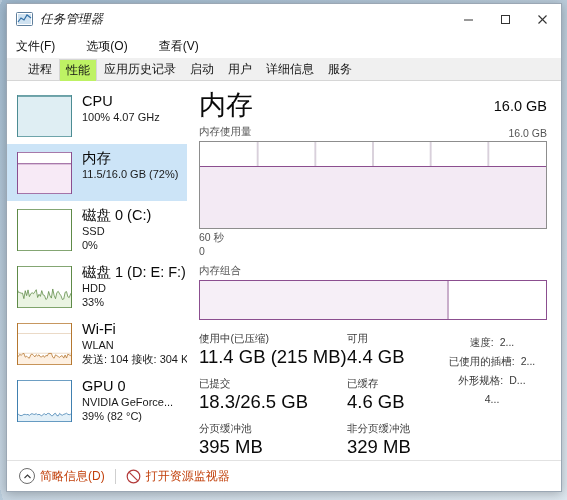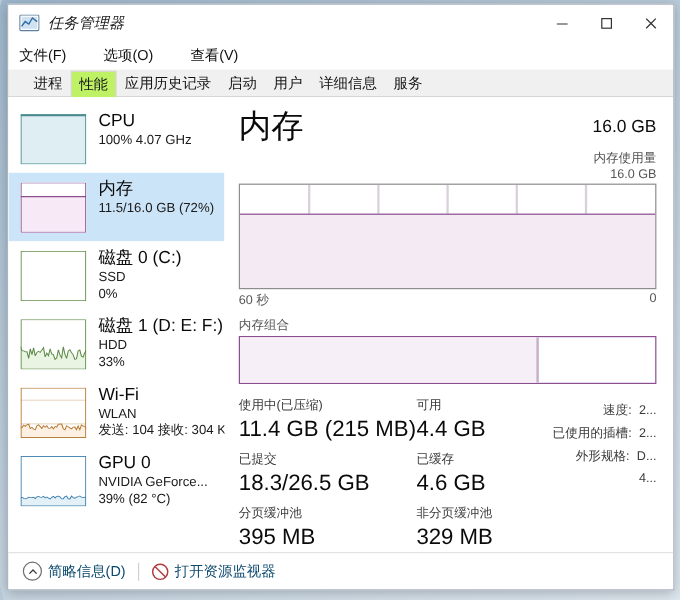--- a/index.html
+++ b/index.html
@@ -142,38 +142,38 @@
     position: relative;
   }
   .main-head {
     display: flex; align-items: flex-start; justify-content: space-between;
   }
   .main-title { font-size: 27px; line-height: 30px; color:#0a0a0a; }
   .main-cap { font-size: 14.5px; color:#0a0a0a; padding-top: 8px; }
 
   .graph-label-row {
     display:flex; justify-content: space-between; align-items:flex-end;
-    font-size: 10.5px; color:#555; margin-top: 5px; margin-bottom: 2px; flex-direction: column;
+    font-size: 10.5px; color:#555; margin-top: 5px; margin-bottom: 2px;
   }
   .graph-box {
     border: 1px solid #8d8d8d;
     position: relative;
     height: 88px;
     background: #ffffff;
     overflow: hidden;
   }
   .grid-h, .grid-v { position:absolute; inset:0; }
   .fill-area {
     position: absolute; left:0; right:0; bottom:0;
     background: #f3eaf4;
     border-top: 1.6px solid #8b4e8f;
   }
   .axis-row {
     display:flex; justify-content: space-between;
-    font-size: 10.5px; color:#555; margin-top: 2px;
+    font-size: 10.5px; color:#555; margin-top: 2px; flex-direction: column;
   }
 
   .comp-label { font-size: 10.5px; color:#555; margin-top: 7px; margin-bottom: 2px; }
   .comp-box {
     border: 1px solid #8b4e8f;
     height: 40px; position: relative;
     background:#ffffff; overflow:hidden;
   }
   .comp-used {
     position:absolute; left:0; top:0; bottom:0;
@@ -199,40 +199,40 @@
     font-size: 18.5px; color:#0a0a0a; line-height: 23px;
     white-space: nowrap;
   }
 
   .stats-right {
     flex: 1 1 auto;
     padding-top: 1px;
     overflow: hidden;
   }
   .sr-row {
-    display: flex; justify-content: flex-end;
+    display: flex; justify-content: center;
     font-size: 10.5px; color:#3a3a3a;
     line-height: 19px;
     white-space: nowrap;
     gap: 6px;
   }
   .sr-lbl { overflow:hidden; text-overflow:clip; }
   .sr-val { flex: 0 0 auto; }
 
   
   .statusbar {
     flex: 0 0 31px; height: 31px;
     border-top: 1px solid #e2e2e2;
     display: flex; align-items: center;
     padding-left: 12px;
     background:#ffffff;
   }
   .sb-link {
     display:flex; align-items:center;
-    font-size: 12px; color:#0c4a6e;
+    font-size: 12px; color:#c2410c;
     white-space: nowrap;
   }
   .chev-circle {
     width: 16px; height: 16px; border-radius: 50%;
     border: 1px solid #6d6d6d;
     display:inline-flex; align-items:center; justify-content:center;
     margin-right: 5px;
   }
   .vsep { width:1px; height:15px; background:#cfcfcf; margin: 0 10px; }
   .res-icon { width:15px; height:15px; margin-right:5px; }

